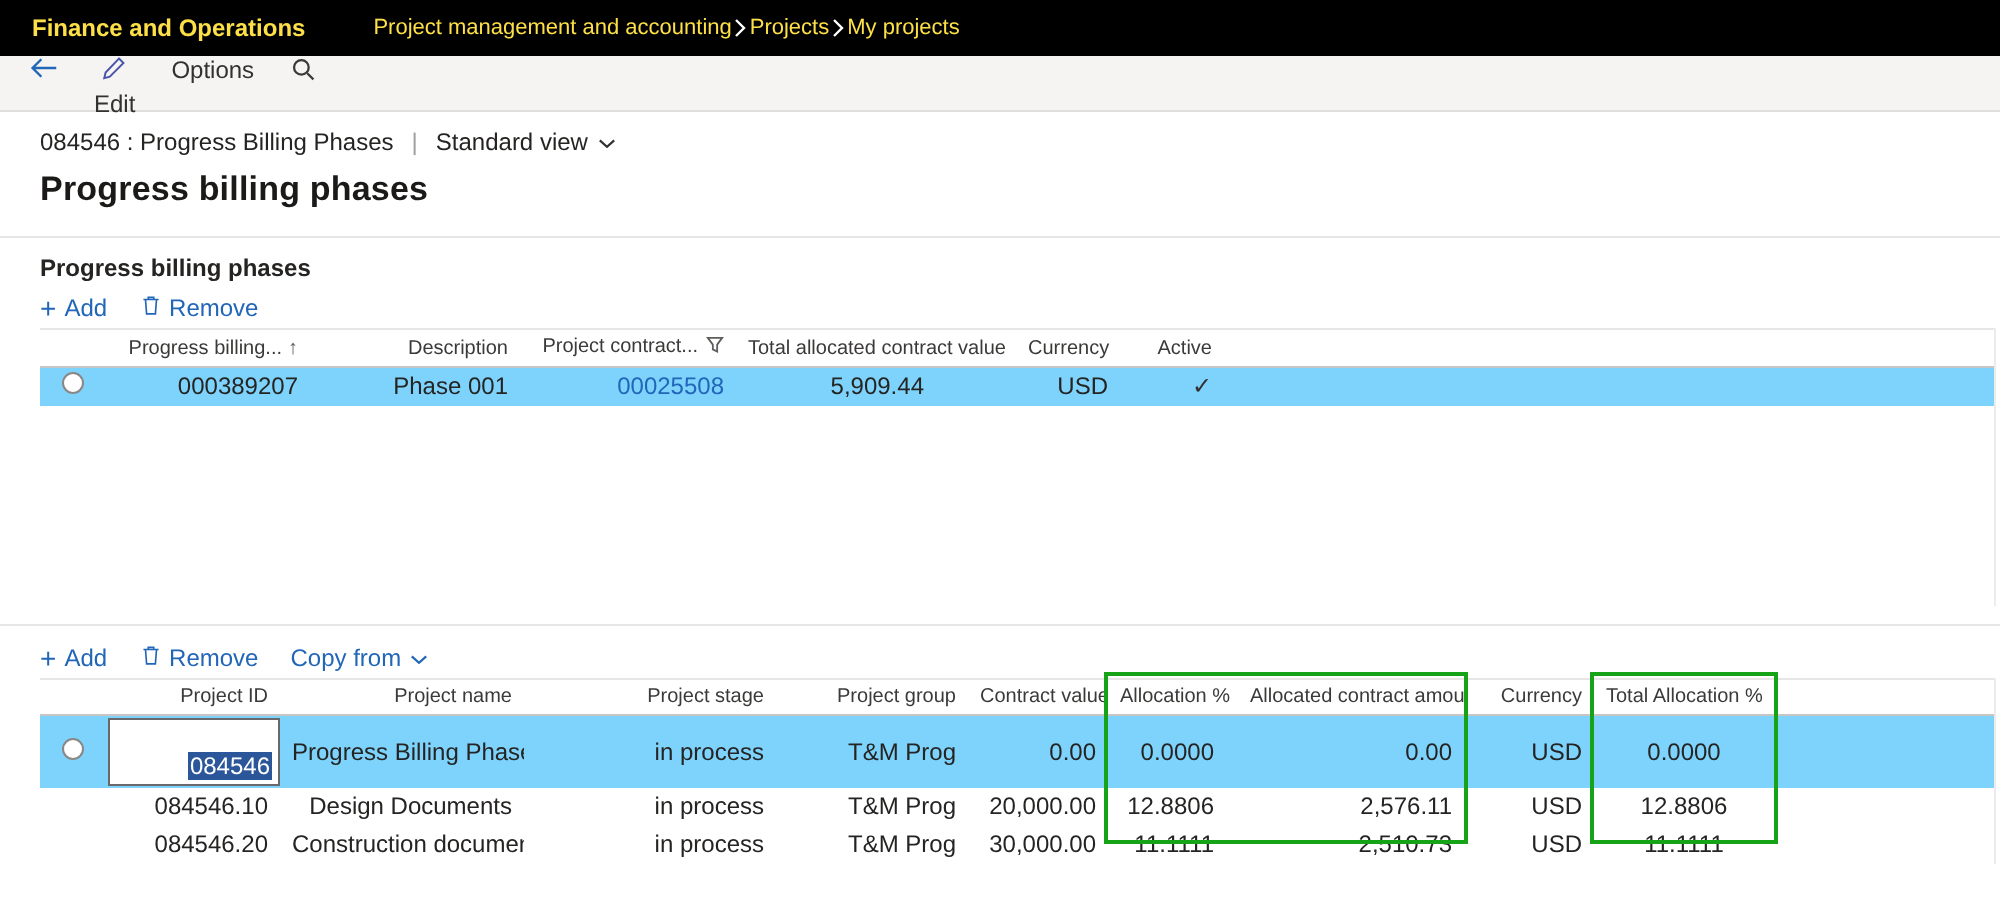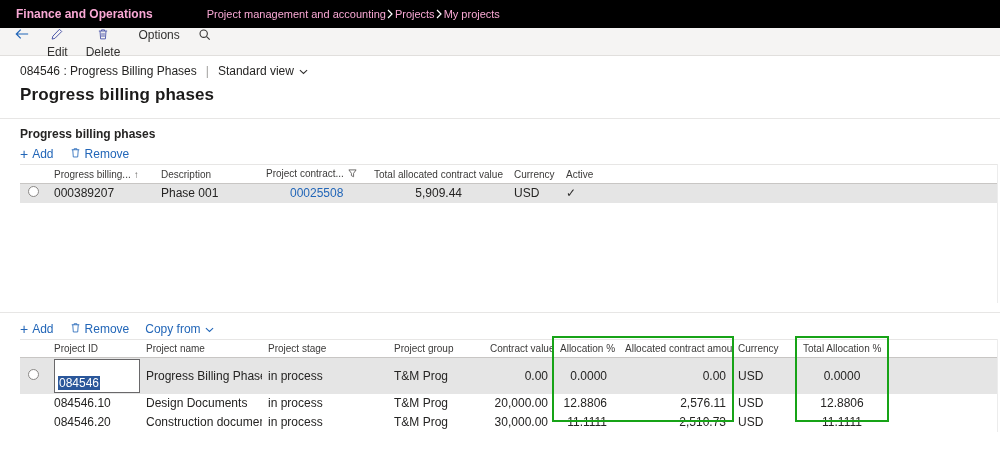--- a/index.html
+++ b/index.html
@@ -5,23 +5,23 @@
   * { box-sizing: border-box; margin: 0; padding: 0; }
   html,body { width:1000px; height:455px; overflow:hidden; }
   body {
     font-family: "Liberation Sans", sans-serif;
     font-size: 12px;
     color: #252423;
     background: #fff;
   }
 
   
-  .topbar { height:28px; background:#000; color:#f9a8d4; display:flex; align-items:center; }
+  .topbar { height:28px; background:#000; color:#fde047; display:flex; align-items:center; }
   .app-title { font-size:12px; font-weight:bold; padding:0 16px; white-space:nowrap; cursor:pointer; }
-  .breadcrumb { display:flex; align-items:center; gap:1px; margin-left:38px; font-size:11px; }
+  .breadcrumb { display:flex; align-items:center; gap:1px; margin-left:18px; font-size:11px; }
   .crumb { cursor:pointer; white-space:nowrap; }
   .crumb-sep { display:flex; align-items:center; }
 
   
   .actionbar { height:28px; background:#f5f4f3; border-bottom:1px solid #e1dfdd; display:flex; align-items:center; padding:0 6px; }
   .ab-btn { display:flex; align-items:center; gap:5px; border:0; background:transparent; font-family:"Liberation Sans",sans-serif; font-size:12px; color:#323130; padding:0 9px; height:100%; cursor:pointer;flex-direction:column; }
   .ab-btn .icn { display:flex; align-items:center; }
 
   
   .page-head { padding:8px 20px 4px; }
@@ -32,24 +32,24 @@
 
   
   .grid-section { border-top:1px solid #e7e6e5; margin-top:9px; padding-top:5px; }
   .section-title { font-size:12px; font-weight:bold; color:#252423; padding:3px 20px 2px; }
   .grid-toolbar { display:flex; align-items:center; gap:16px; padding:4px 20px 3px; }
   .tb-link { display:flex; align-items:center; gap:4px; border:0; background:transparent; color:#2266b8; font-family:"Liberation Sans",sans-serif; font-size:12px; cursor:pointer; padding:0; }
   .tb-link .plus { font-size:14px; line-height:12px; }
 
   .grid { margin-left:20px; width:978px; border-right:1px solid #ececec; }
   table { border-collapse:collapse; table-layout:fixed; width:100%; }
-  td { white-space:nowrap; overflow:hidden; }
+  td { white-space:nowrap; overflow:hidden;text-align:right; }
   .hrow td { font-size:10px; color:#3b3a39; border-top:1px solid #e7e6e5; border-bottom:1px solid #c8c6c4; padding:3px 6px; height:18px; cursor:pointer; }
   .drow td { font-size:12px; padding:1px 6px; height:19px; cursor:pointer; }
-  .drow.selected { background:#e5e5e5; }
+  .drow.selected { background:#7dd3fc; }
   .num { text-align:right; }
   .ctr { text-align:center; }
   .hdr-num { text-align:right; }
   .sel-col { padding-left:8px !important; }
   .radio { width:11px; height:11px; border:1px solid #8a8886; border-radius:50%; background:#fff; display:inline-block; }
   a.grid-link { color:#2266b8; text-decoration:none; cursor:pointer;margin-left:24px; }
   .sort-arrow { font-size:10px; color:#605e5c; margin-left:3px; }
   .hdr-ico { margin-left:4px; vertical-align:-1px; }
   .check { font-size:12px; color:#323130; }
 
@@ -99,28 +99,20 @@
         </svg>
       </span>
   </button>
   <button class="ab-btn">
     <span class="icn">
         <svg width="12" height="12" viewBox="0 0 16 16">
           <path d="M11.3 1.7l3 3L5.2 13.8l-3.7 1 .9-3.8z" fill="none" stroke="#4a54a8" stroke-width="1.3"></path>
         </svg>
       </span>
     <span>Edit</span>
-  </button>
-  <button class="ab-btn">
-    <span class="icn">
-        <svg width="12" height="12" viewBox="0 0 16 16">
-          <path d="M2.5 4h11M6 4V2.5h4V4M4 4l.8 10.5h6.4L12 4M6.7 6.5v5.5M9.3 6.5v5.5" stroke="#4a54a8" stroke-width="1.2" fill="none"></path>
-        </svg>
-      </span>
-    <span>Delete</span>
   </button>
   <button class="ab-btn">
     <span>Options</span>
   </button>
   <button class="ab-btn">
     <span class="icn">
         <svg width="13" height="13" viewBox="0 0 16 16">
           <circle cx="7" cy="7" r="4.5" fill="none" stroke="#3b3a39" stroke-width="1.4"></circle>
           <path d="M10.6 10.6L14.4 14.4" stroke="#3b3a39" stroke-width="1.4"></path>
         </svg>

